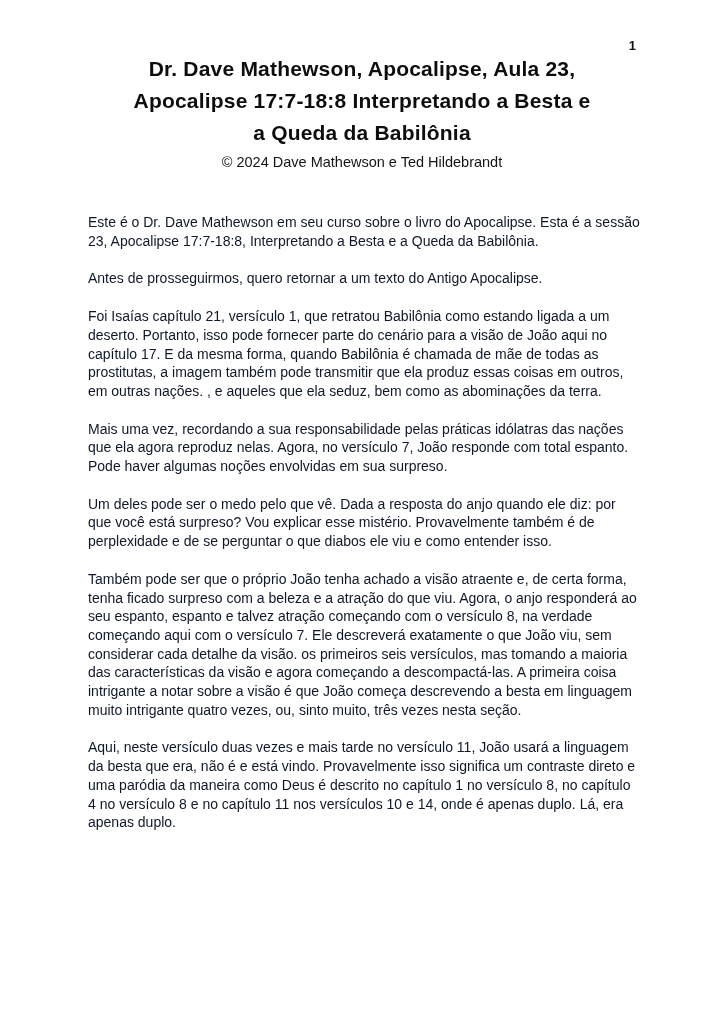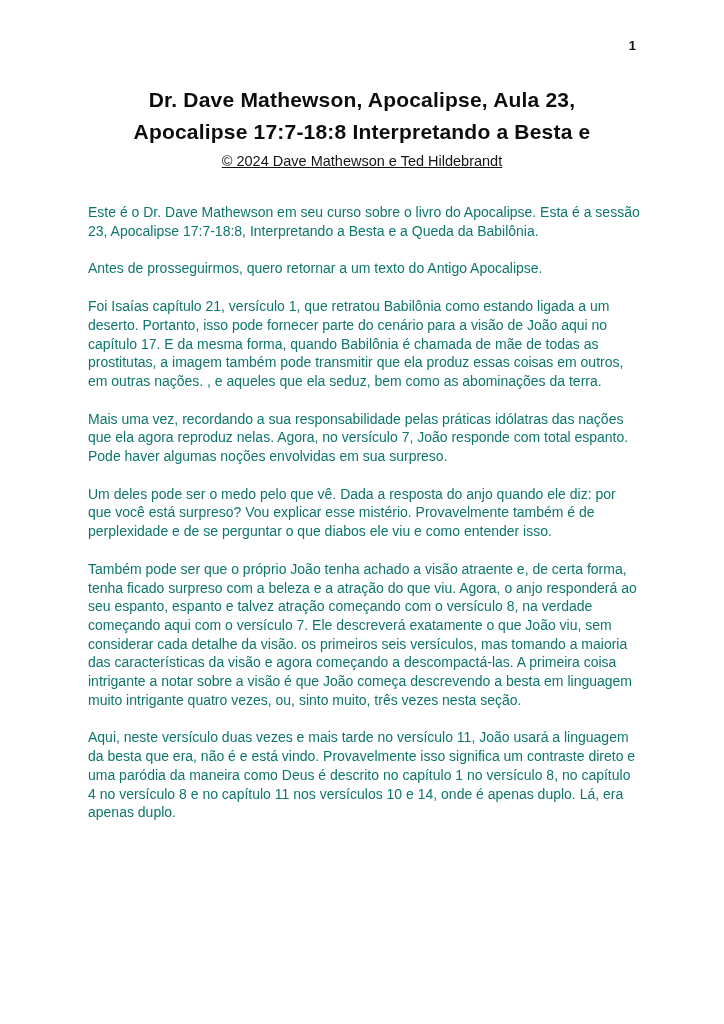--- a/index.html
+++ b/index.html
@@ -19,62 +19,62 @@
   }
   .page-number {
     position: absolute;
     top: 38px;
     right: 88px;
     font-size: 13px;
     font-weight: bold;
     color: #111111;
   }
   .doc-header {
-    margin-top: 84px;
+    margin-top: 53px;
     text-align: center;
   }
   .doc-title {
     font-size: 21px;
     font-weight: bold;
     line-height: 32px;
     color: #0d0d0d;
     letter-spacing: 0.2px;
   }
   .doc-copyright {
     font-size: 14.5px;
     line-height: 20px;
     margin-top: 3px;
     color: #141414;
-    text-decoration: underline;
   }
   .doc-body {
     width: 552px;
     margin-left: 88px;
-    margin-top: 32px;
+    margin-top: 41px;
     font-size: 14px;
     line-height: 18.7px;
     text-align: left;
-    color: #0f766e;
+    color: #0f172a;
   }
   .doc-body p {
     margin: 0 0 19px 0;
     padding: 0;
   }
 </style>
 </head>
 <body>
 
 <div class="page">
 
   <div class="page-number">1</div>
 
   <div class="doc-header">
     <div class="doc-title">
       <div>Dr. Dave Mathewson, Apocalipse, Aula 23,</div>
       <div>Apocalipse 17:7-18:8 Interpretando a Besta e</div>
+      <div>a Queda da Babilônia</div>
     </div>
     <div class="doc-copyright">© 2024 Dave Mathewson e Ted Hildebrandt</div>
   </div>
 
   <div class="doc-body">
     <p>Este é o Dr. Dave Mathewson em seu curso sobre o livro do Apocalipse. Esta é a sessão 23, Apocalipse 17:7-18:8, Interpretando a Besta e a Queda da Babilônia.</p>
     <p>Antes de prosseguirmos, quero retornar a um texto do Antigo Apocalipse.</p>
     <p>Foi Isaías capítulo 21, versículo 1, que retratou Babilônia como estando ligada a um deserto. Portanto, isso pode fornecer parte do cenário para a visão de João aqui no capítulo 17. E da mesma forma, quando Babilônia é chamada de mãe de todas as prostitutas, a imagem também pode transmitir que ela produz essas coisas em outros, em outras nações. , e aqueles que ela seduz, bem como as abominações da terra.</p>
     <p>Mais uma vez, recordando a sua responsabilidade pelas práticas idólatras das nações que ela agora reproduz nelas. Agora, no versículo 7, João responde com total espanto. Pode haver algumas noções envolvidas em sua surpreso.</p>
     <p>Um deles pode ser o medo pelo que vê. Dada a resposta do anjo quando ele diz: por que você está surpreso? Vou explicar esse mistério. Provavelmente também é de perplexidade e de se perguntar o que diabos ele viu e como entender isso.</p>

